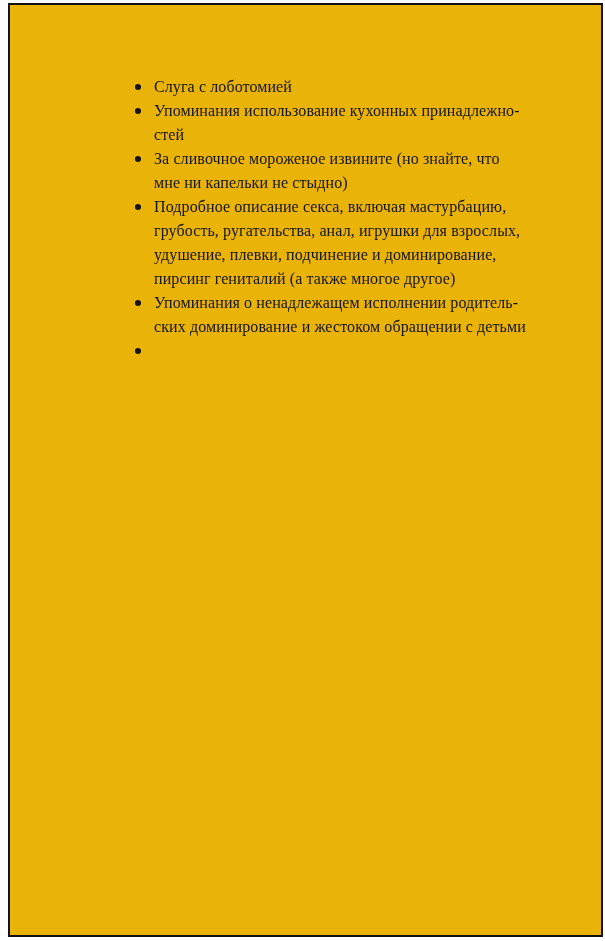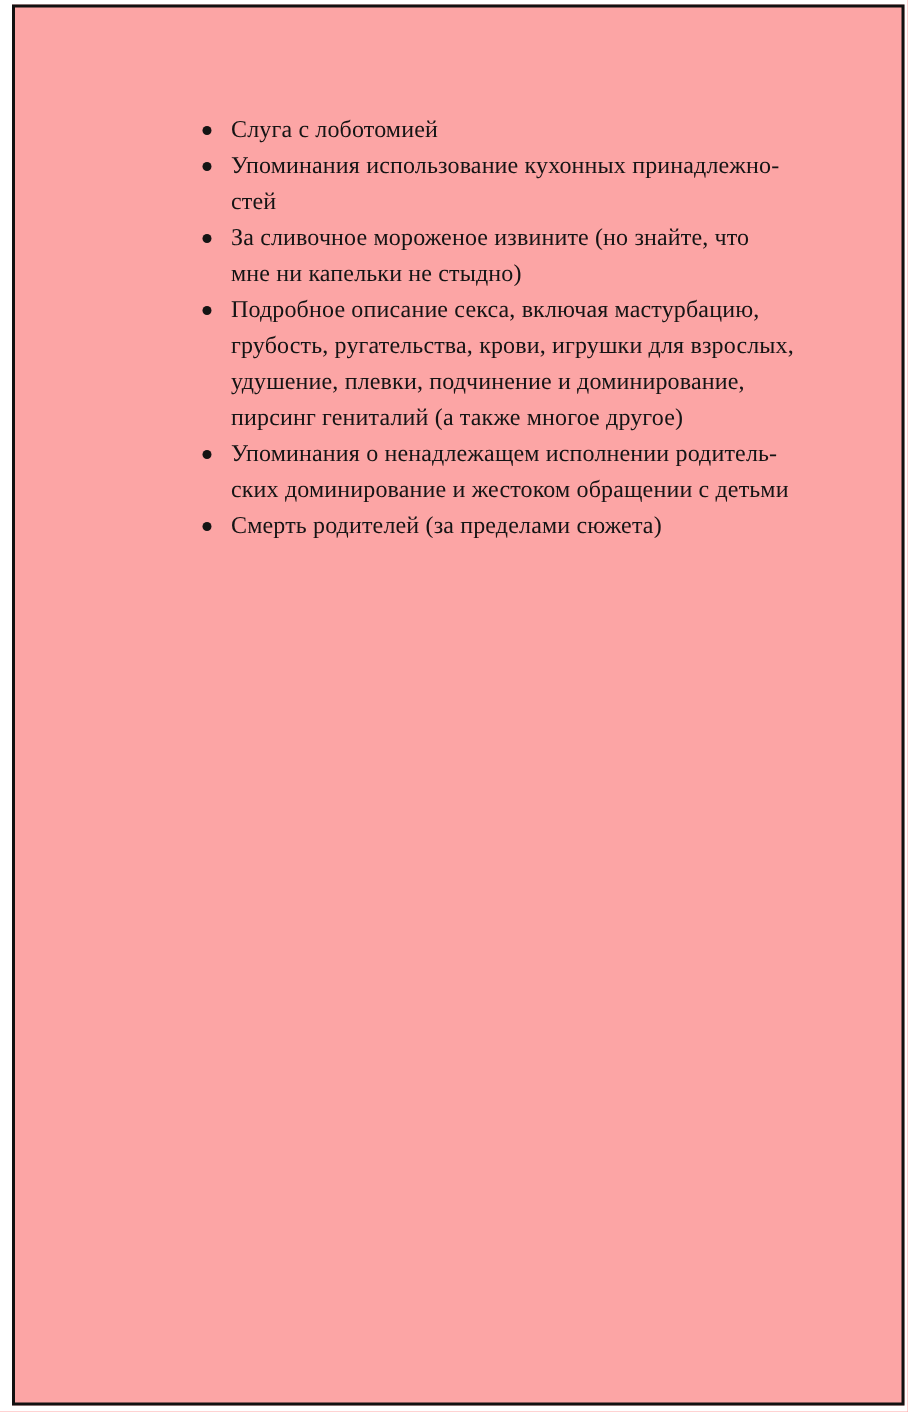--- a/index.html
+++ b/index.html
@@ -14,21 +14,21 @@
     font-family: "Liberation Serif", serif;
     overflow: hidden;
   }
   .page-frame {
     position: absolute;
     left: 8px;
     top: 3px;
     right: 2px;
     bottom: 4px;
     border: 2px solid #111111;
-    background: #fca5a5;
+    background: #eab308;
     box-sizing: border-box;
   }
   .bullet-list {
     position: absolute;
     left: 122px;
     top: 70px;
     width: 370px;
     color: #141414;
     font-size: 16px;
     line-height: 24px;
@@ -76,32 +76,31 @@
 
     <div class="list-item">
       <span class="bullet-icon"></span>
       <div class="item-text">За сливочное мороженое извините (но знайте, что
 мне ни капельки не стыдно)</div>
     </div>
 
     <div class="list-item">
       <span class="bullet-icon"></span>
       <div class="item-text">Подробное описание секса, включая мастурбацию,
-грубость, ругательства, крови, игрушки для взрослых,
+грубость, ругательства, анал, игрушки для взрослых,
 удушение, плевки, подчинение и доминирование,
 пирсинг гениталий (а также многое другое)</div>
     </div>
 
     <div class="list-item">
       <span class="bullet-icon"></span>
       <div class="item-text">Упоминания о ненадлежащем исполнении родитель-
 ских доминирование и жестоком обращении с детьми</div>
     </div>
 
     <div class="list-item">
       <span class="bullet-icon"></span>
-      <div class="item-text">Смерть родителей (за пределами сюжета)</div>
     </div>
 
 
 
   </div>
 </div>
 
 </body></html>

